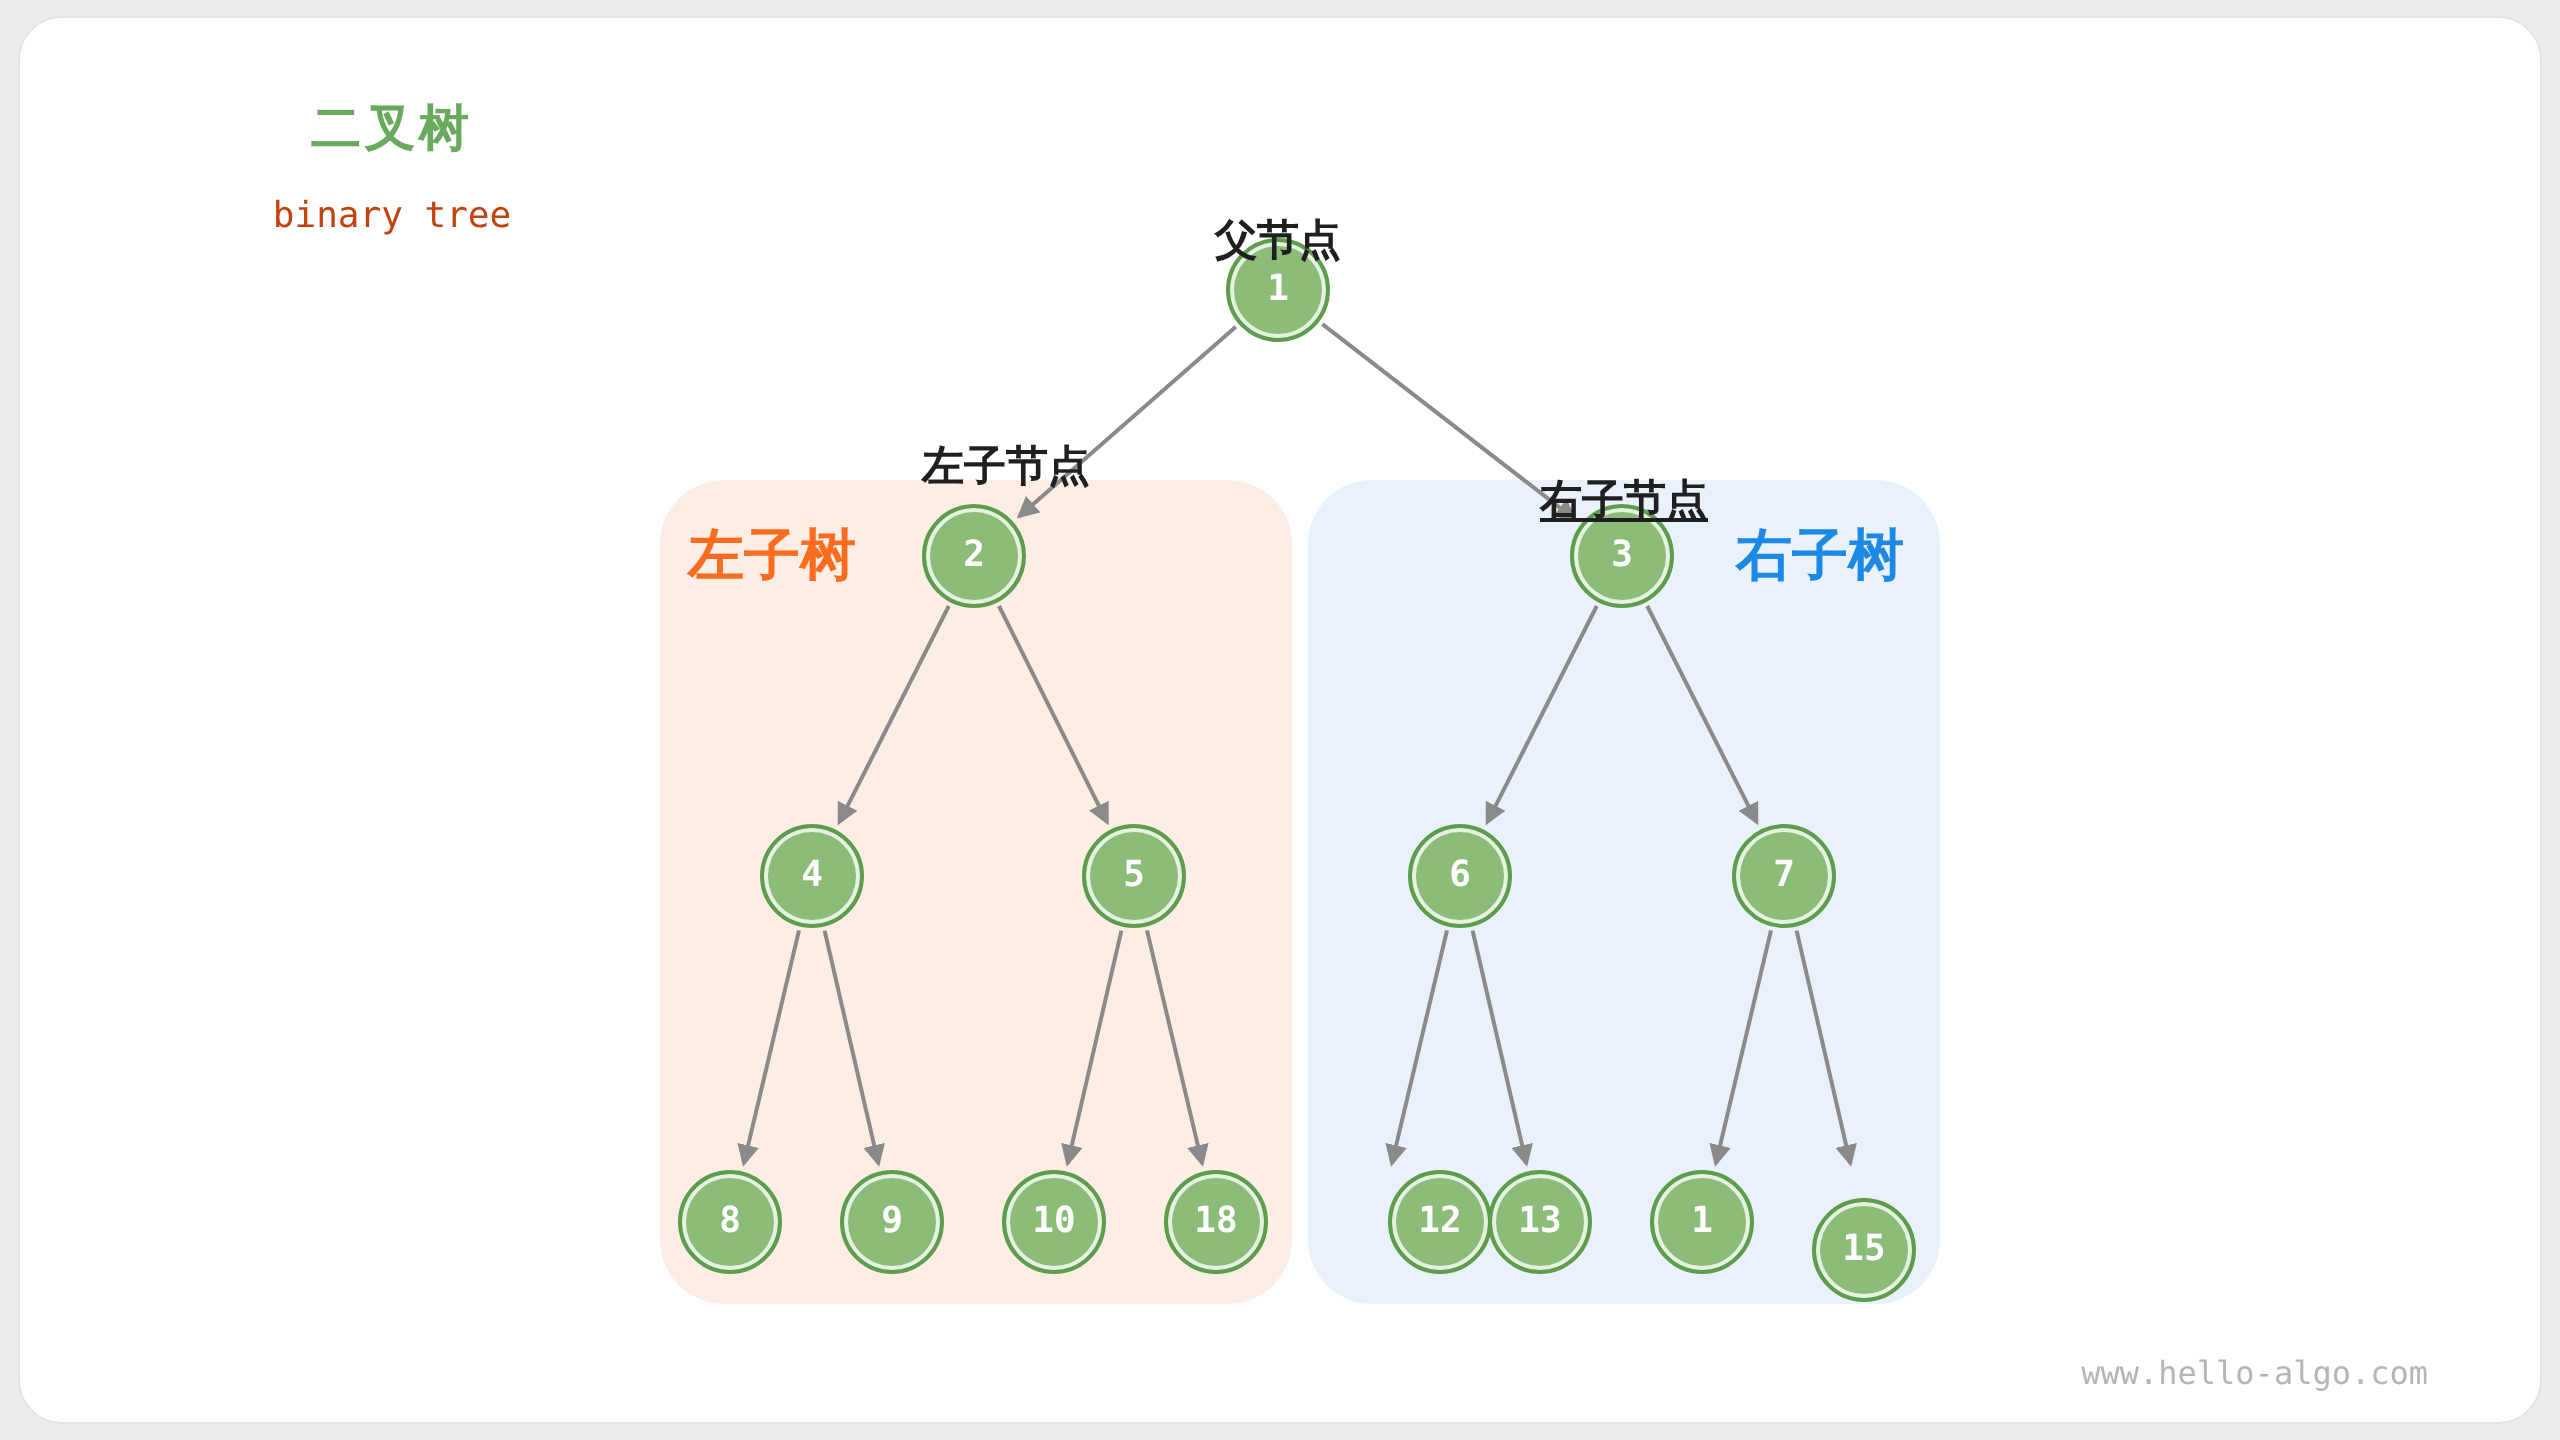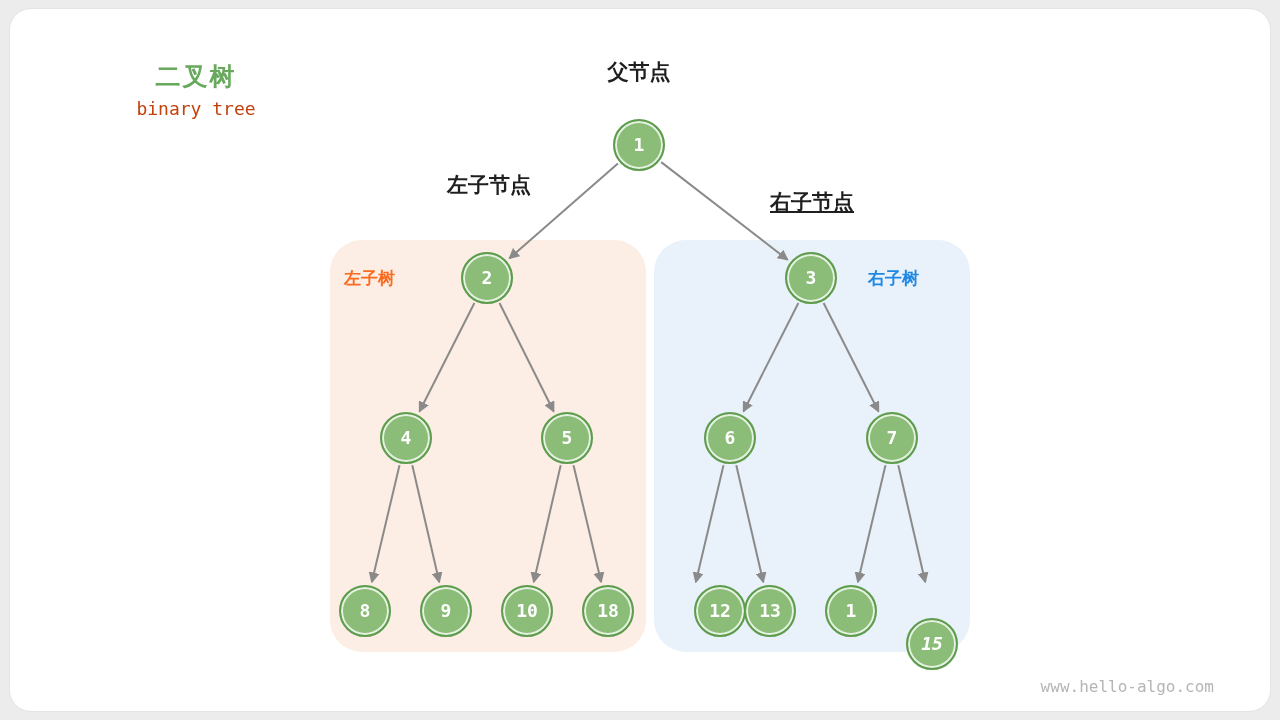--- a/index.html
+++ b/index.html
@@ -20,31 +20,31 @@
           box-shadow: inset 0 0 0 2px rgba(255,255,255,0.78);
           color: var(--node-text, #fff); font-family: "DejaVu Sans Mono", monospace;
           font-weight: bold; font-size: 18px; line-height: 1;
           display: flex; align-items: center; justify-content: center;
           transform: translate(-50%, -50%); }
 
   #edges-svg line { stroke: var(--edge, #8a8a8a); stroke-width: 2; }
   #arrowhead path { fill: var(--edge, #8a8a8a); }
 
   .lbl { position: absolute; transform: translate(-50%, -50%); font-weight: bold;
-         font-size: 21px; color: var(--label-text, #1f1f1f); white-space: nowrap; }
+         font-size: 21px; color: var(--label-text, #1f1f1f); white-space: nowrap; margin-top: 48px; }
   #lbl-parent { left: 639px; top: 72px; }
-  #lbl-left-child { left: 489px; top: 185px; }
+  #lbl-left-child { left: 503px; top: 185px; }
   #lbl-right-child { left: 812px; top: 202px; text-decoration: underline; }
 
   .subtree-lbl { position: absolute; transform: translate(0, -50%); font-weight: bold;
-                 font-size: 17px; white-space: nowrap; }
+                 font-size: 28px; white-space: nowrap; }
   #lbl-left-subtree { left: 344px; top: 278px; color: var(--left-subtree-label, #fb6c20); }
   #lbl-right-subtree { left: 868px; top: 278px; color: var(--right-subtree-label, #1e88e5); }
 
-  .title-zh { position: absolute; left: 196px; top: 76px; transform: translate(-50%, -50%);
+  .title-zh { position: absolute; left: 196px; top: 64px; transform: translate(-50%, -50%);
               font-size: 25px; font-weight: bold; letter-spacing: 2px;
               color: var(--title-green, #68a95e); white-space: nowrap; }
   .title-en { position: absolute; left: 196px; top: 108px; transform: translate(-50%, -50%);
               font-family: "DejaVu Sans Mono", monospace; font-size: 18px;
               color: #c2410c; white-space: nowrap; }
 
   .watermark { position: absolute; right: 66px; bottom: 24px;
                font-family: "DejaVu Sans Mono", monospace; font-size: 16px;
                color: var(--watermark-text, #b5b5b5); }
 </style>
@@ -90,21 +90,21 @@
       <div class="node" style="left: 567px; top: 438px;">5</div>
       <div class="node" style="left: 730px; top: 438px;">6</div>
       <div class="node" style="left: 892px; top: 438px;">7</div>
       <div class="node" style="left: 365px; top: 611px;">8</div>
       <div class="node" style="left: 446px; top: 611px;">9</div>
       <div class="node" style="left: 527px; top: 611px;">10</div>
       <div class="node" style="left: 608px; top: 611px;">18</div>
       <div class="node" style="left: 720px; top: 611px;">12</div>
       <div class="node" style="left: 770px; top: 611px; text-align: right;">13</div>
       <div class="node" style="left: 851px; top: 611px;">1</div>
-      <div class="node" style="left: 932px; top: 644px; font-style: italic;">15</div>
+      <div class="node" style="left: 932px; top: 625px;">15</div>
     </div>
 
   <div class="title-zh">二叉树</div>
   <div class="title-en">binary tree</div>
 
   <div class="lbl" id="lbl-parent">父节点</div>
   <div class="lbl" id="lbl-left-child">左子节点</div>
   <div class="lbl" id="lbl-right-child">右子节点</div>
 
   <div class="subtree-lbl" id="lbl-left-subtree">左子树</div>

